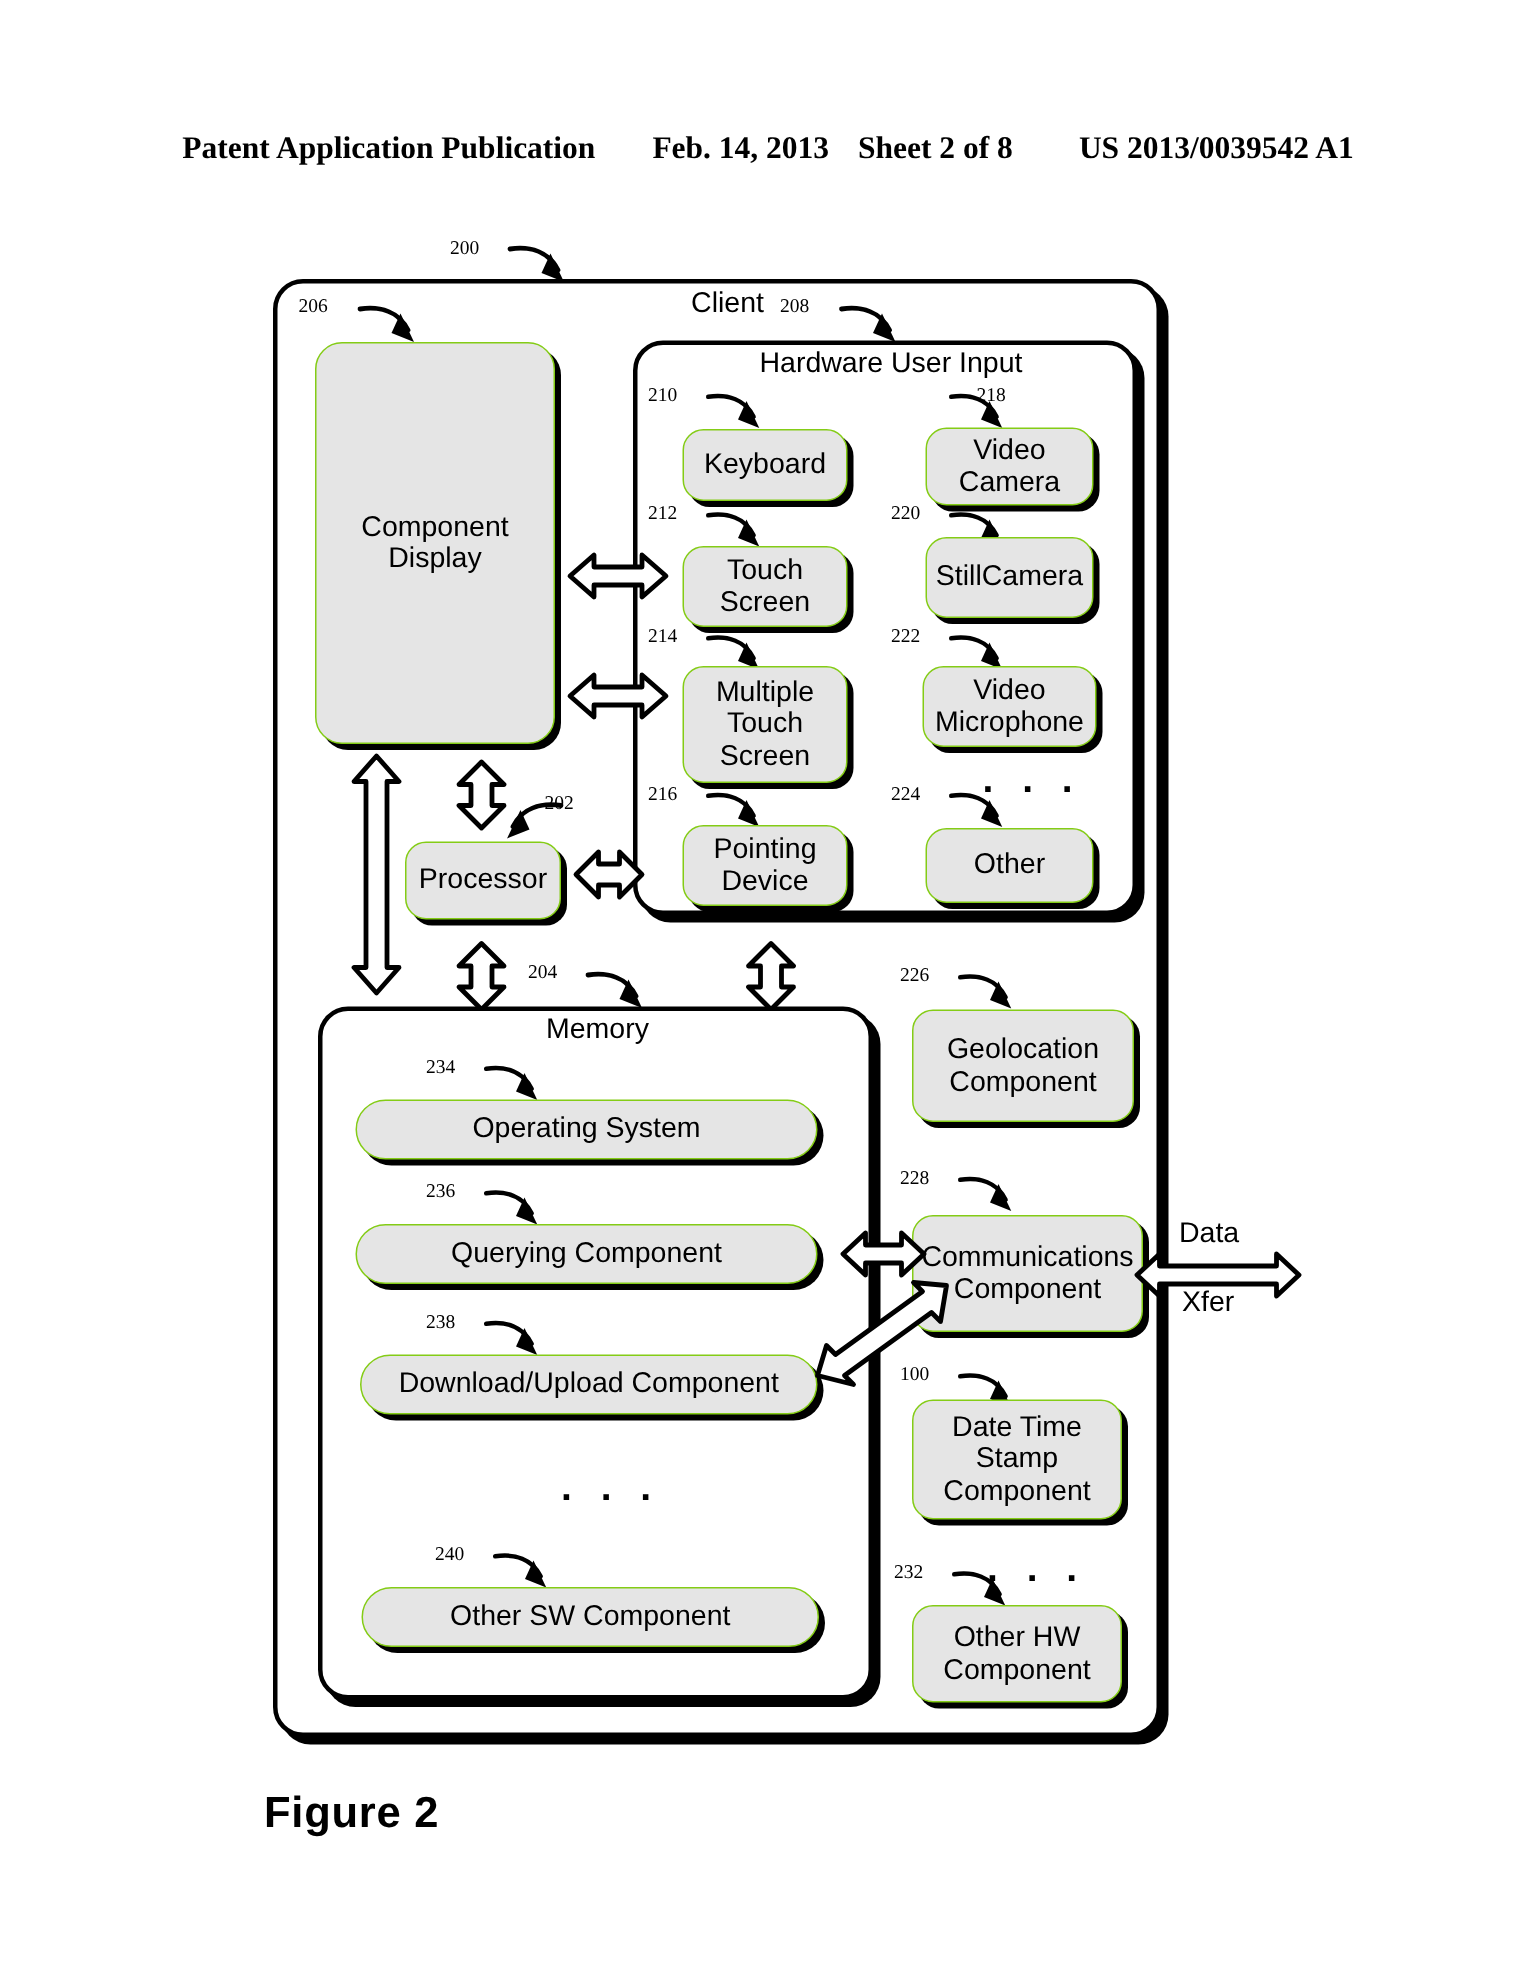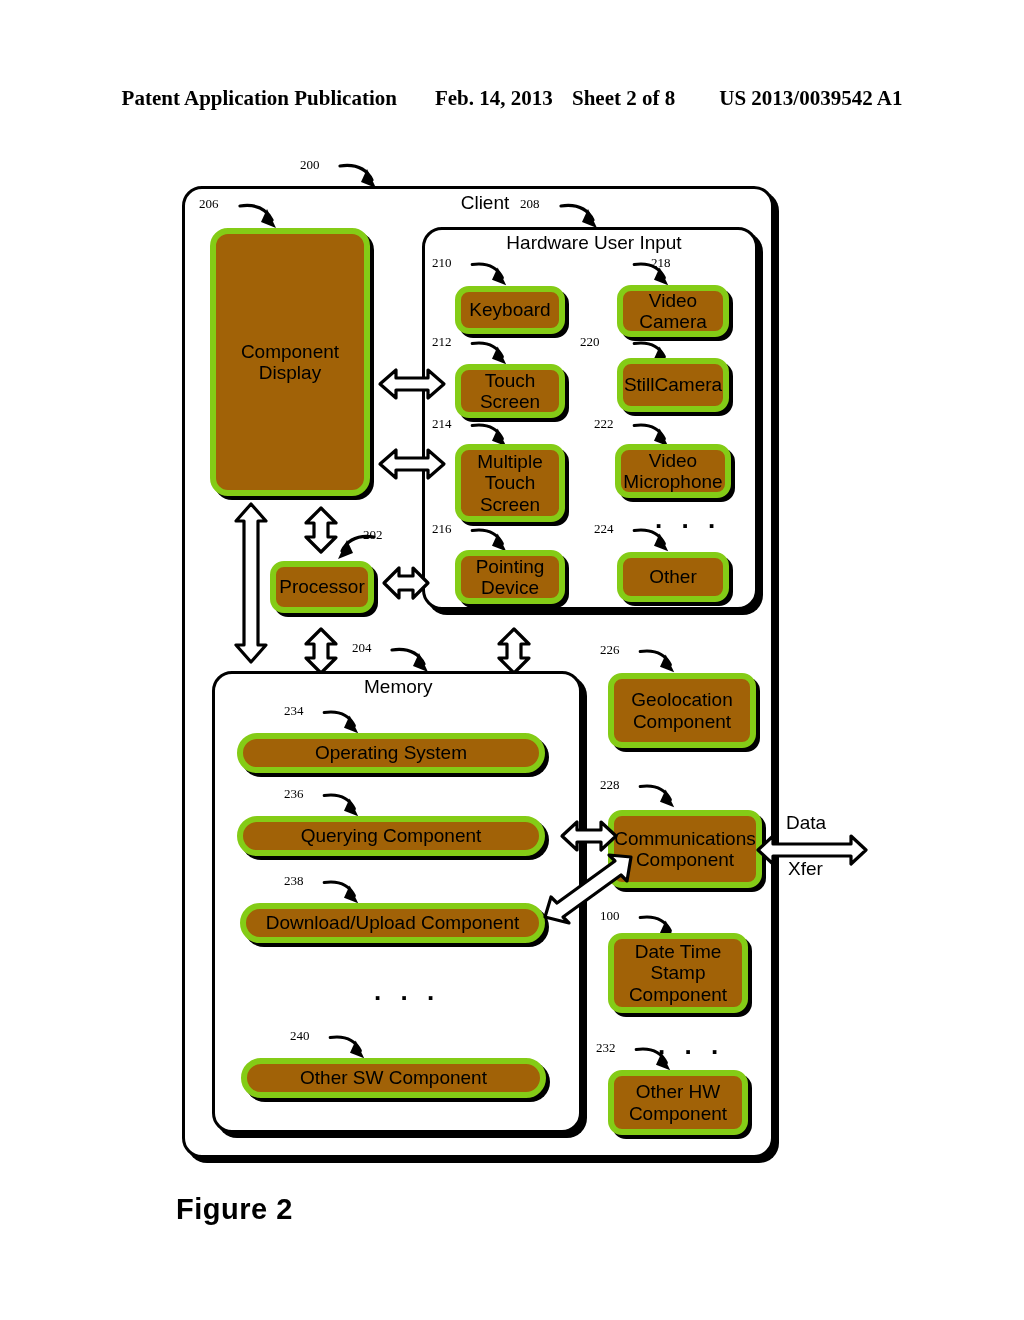--- a/index.html
+++ b/index.html
@@ -30,22 +30,22 @@
   .figure-caption {
     position:absolute; left:176px; top:1193px;
     font-size:29px; font-weight:bold;
     font-family:"Liberation Sans", sans-serif;
     letter-spacing:0.5px;
   }
 
   
   .box {
     position:absolute;
-    background:#a16207;
-    border:6px solid #84cc16;
+    background:#e5e5e5;
+    border:1px solid #84cc16;
     border-radius:14px;
     box-shadow:4px 4px 0 0 #000;
     display:flex; align-items:center; justify-content:center;
     text-align:center;
     line-height:1.12;
     font-size:19px;
   }
   .container-box {
     position:absolute;
     background:#fff;
@@ -172,21 +172,21 @@
 <div class="ref" style="left:616px; top:255px;margin-left:35px;">218</div>
 <svg class="leader" style="left:632px; top:257px;" width="44" height="34" viewBox="0 0 46 36">
   <path d="M2,8 C16,6 28,10 34,22" stroke="#000" stroke-width="3.2" fill="none" stroke-linecap="round"></path>
   <path d="M29,11 L38,30 L23,24 Z" fill="#000"></path>
 </svg>
 <div class="box" style="left:617px; top:285px; width:112px; height:52px; flex-direction:column;">
   <span>Video</span>
   <span>Camera</span>
 </div>
 
-<div class="ref" style="left:580px; top:334px;">220</div>
+<div class="ref" style="left:594px; top:334px;">220</div>
 <svg class="leader" style="left:632px; top:336px;" width="44" height="34" viewBox="0 0 46 36">
   <path d="M2,8 C16,6 28,10 34,22" stroke="#000" stroke-width="3.2" fill="none" stroke-linecap="round"></path>
   <path d="M29,11 L38,30 L23,24 Z" fill="#000"></path>
 </svg>
 <div class="box" style="left:617px; top:358px; width:112px; height:54px; ">
   <span>Still</span>
   <span>Camera</span>
 </div>
 
 <div class="ref" style="left:594px; top:416px;">222</div>

